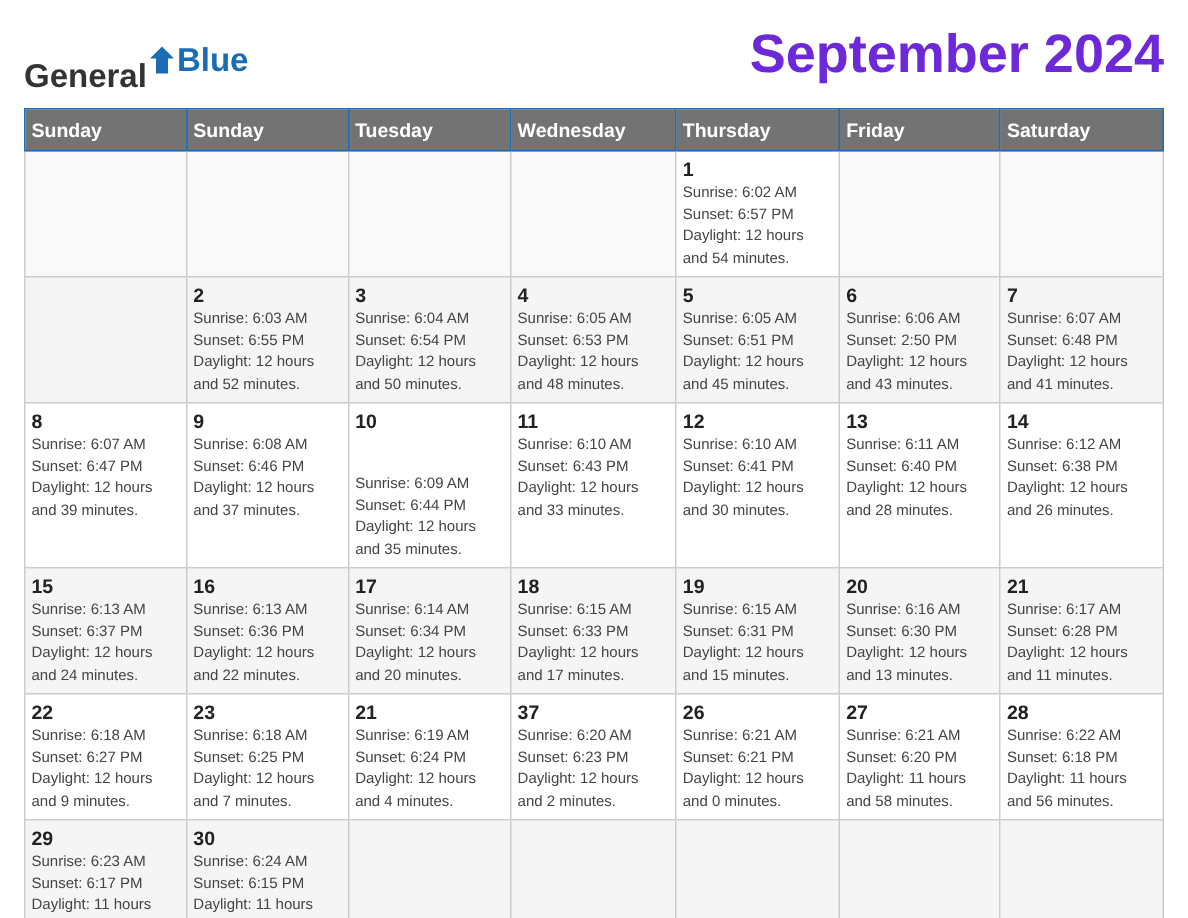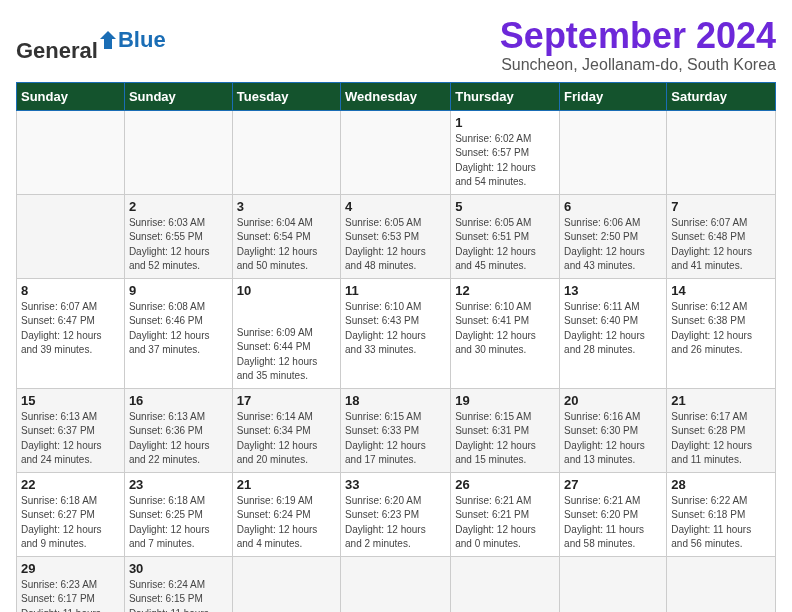--- a/index.html
+++ b/index.html
@@ -42,21 +42,21 @@
     .calendar-subtitle {
       font-size: 16px;
       color: #555;
     }
     table {
       width: 100%;
       border-collapse: collapse;
       font-size: 10.5px;
     }
     thead tr th {
-      background: #14532d;
+      background: #737373;
       color: #fff;
       padding: 6px 4px;
       text-align: left;
       font-size: 13px;
       font-weight: bold;
       border: 1px solid #1a6db5;
     }
     tbody tr td {
       border: 1px solid #ccc;
       vertical-align: top;
@@ -92,21 +92,20 @@
     <div class="logo-text">
       <span class="logo-general">General</span>
       <svg width="18" height="22" viewBox="0 0 18 22" style="margin: 0 1px;">
         <polygon points="9,2 17,10 13,10 13,20 5,20 5,10 1,10" fill="#1a6db5"></polygon>
       </svg>
       <span class="logo-blue">Blue</span>
     </div>
   </div>
   <div class="title-block">
     <div class="calendar-title">September 2024</div>
-    <div class="calendar-subtitle">Suncheon, Jeollanam-do, South Korea</div>
   </div>
 </div>
 
 <table>
   <thead>
     <tr>
       <th>Sunday</th>
       <th>Sunday</th>
       <th>Tuesday</th>
       <th>Wednesday</th>
@@ -294,21 +293,21 @@
 and 7 minutes.</div>
         </td>
         <td>
           <span class="day-number">21</span>
           <div class="day-info" style="white-space: pre-line;">Sunrise: 6:19 AM
 Sunset: 6:24 PM
 Daylight: 12 hours
 and 4 minutes.</div>
         </td>
         <td>
-          <span class="day-number">33</span>
+          <span class="day-number">37</span>
           <div class="day-info" style="white-space: pre-line;">Sunrise: 6:20 AM
 Sunset: 6:23 PM
 Daylight: 12 hours
 and 2 minutes.</div>
         </td>
         <td>
           <span class="day-number">26</span>
           <div class="day-info" style="white-space: pre-line;">Sunrise: 6:21 AM
 Sunset: 6:21 PM
 Daylight: 12 hours

